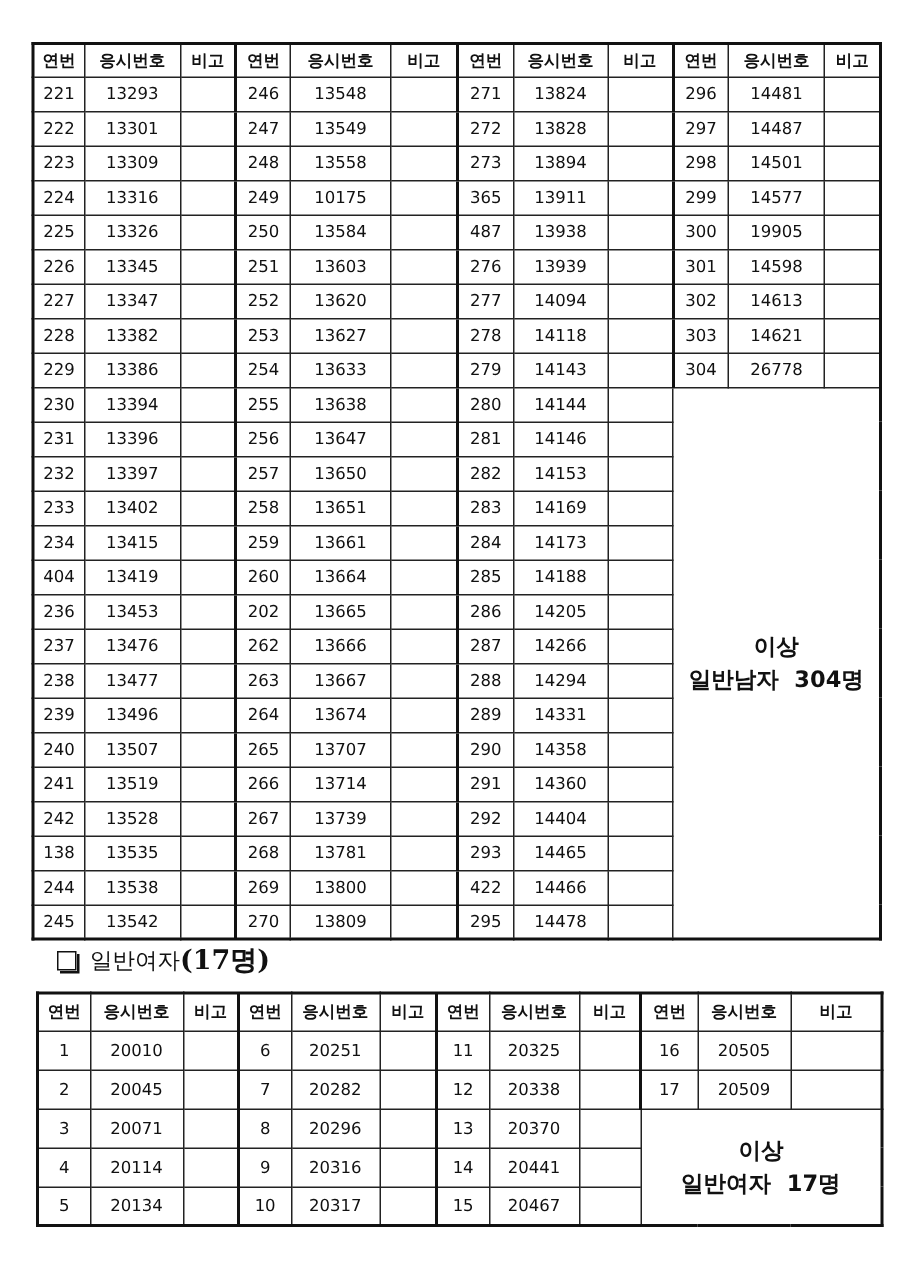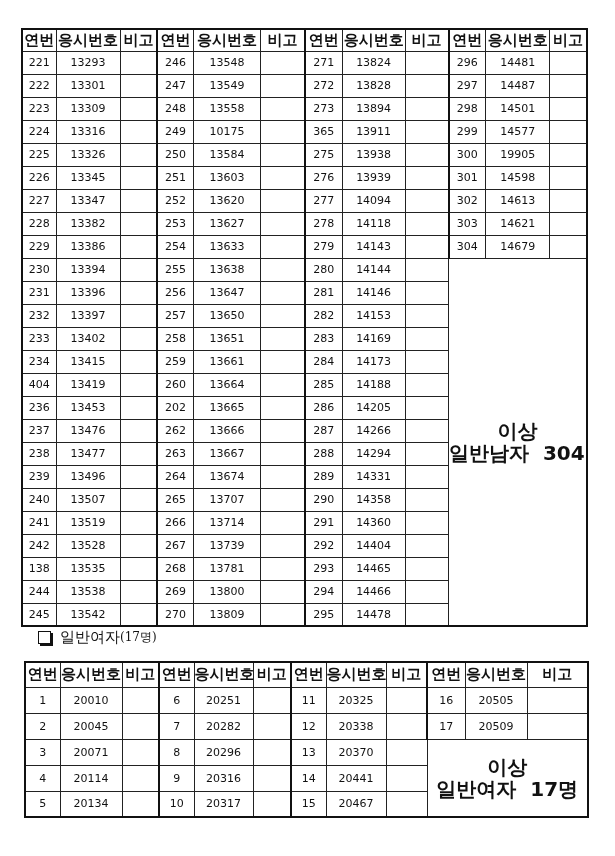--- a/index.html
+++ b/index.html
@@ -1,34 +1,34 @@
 <!DOCTYPE html>
 <html><head>
 <meta charset="utf-8">
 <style>
   html, body { margin:0; padding:0; background:#ffffff; }
   body { width:615px; height:856px; position:relative; overflow:hidden;
          font-family:"DejaVu Sans", "Liberation Sans", sans-serif; color:#111; }
   table { border-collapse:collapse; position:absolute; table-layout:fixed; }
   td, th { border:1px solid #222; padding:0; text-align:center; font-size:11px;
            white-space:nowrap; overflow:hidden; }
-  th { font-weight:bold; font-size:15px; }
+  th { font-weight:bold; font-size:11px; }
   .sep { border-left:2px solid #111; }
   #t1 { left:21px; top:28px; width:567px; border:2px solid #111; }
   #t1 tr { height:23px; }
   #t1 tr.head { height:22px; }
   #t2 { left:24px; top:661px; width:563px; border:2px solid #111; }
   #t2 tr { height:26px; }
   #t2 tr.head { height:25px; }
-  .summary { font-weight:bold; font-size:20px; line-height:22px; border:1px solid #222; }
+  .summary { font-weight:bold; font-size:15px; line-height:22px; border:1px solid #222; }
   .section-title { position:absolute; left:22px; top:628px; font-size:15px;
                    font-family:"DejaVu Serif", "Liberation Serif", serif; display:flex; align-items:center;padding-left:16px; }
   .checkbox { display:inline-block; width:11px; height:11px; border:1.5px solid #111;
               box-shadow:2px 2px 0 #111; margin-right:9px; }
-  .count { font-size:12px; }
+  .count { font-size:18px;font-weight:bold; }
 </style>
 </head>
 <body>
 
 <table id="t1">
   <colgroup>
     <col style="width:33px">
       <col style="width:62px">
       <col style="width:36px">
     <col style="width:35px">
@@ -112,21 +112,21 @@
         <td>14577</td>
         <td></td>
       </tr>
       <tr>
         <td>225</td>
         <td>13326</td>
         <td></td>
         <td class="sep">250</td>
         <td>13584</td>
         <td></td>
-        <td class="sep">275</td>
+        <td class="sep">487</td>
         <td>13938</td>
         <td></td>
         <td class="sep">300</td>
         <td>19905</td>
         <td></td>
       </tr>
       <tr>
         <td>226</td>
         <td>13345</td>
         <td></td>
@@ -172,21 +172,21 @@
         <td>229</td>
         <td>13386</td>
         <td></td>
         <td class="sep">254</td>
         <td>13633</td>
         <td></td>
         <td class="sep">279</td>
         <td>14143</td>
         <td></td>
         <td class="sep">304</td>
-        <td>14679</td>
+        <td>26778</td>
         <td></td>
       </tr>
       <tr>
         <td>230</td>
         <td>13394</td>
         <td></td>
         <td class="sep">255</td>
         <td>13638</td>
         <td></td>
         <td class="sep">280</td>
@@ -340,21 +340,21 @@
         <td>14465</td>
         <td></td>
       </tr>
       <tr>
         <td>244</td>
         <td>13538</td>
         <td></td>
         <td class="sep">269</td>
         <td>13800</td>
         <td></td>
-        <td class="sep">294</td>
+        <td class="sep">422</td>
         <td>14466</td>
         <td></td>
       </tr>
       <tr>
         <td>245</td>
         <td>13542</td>
         <td></td>
         <td class="sep">270</td>
         <td>13809</td>
         <td></td>

